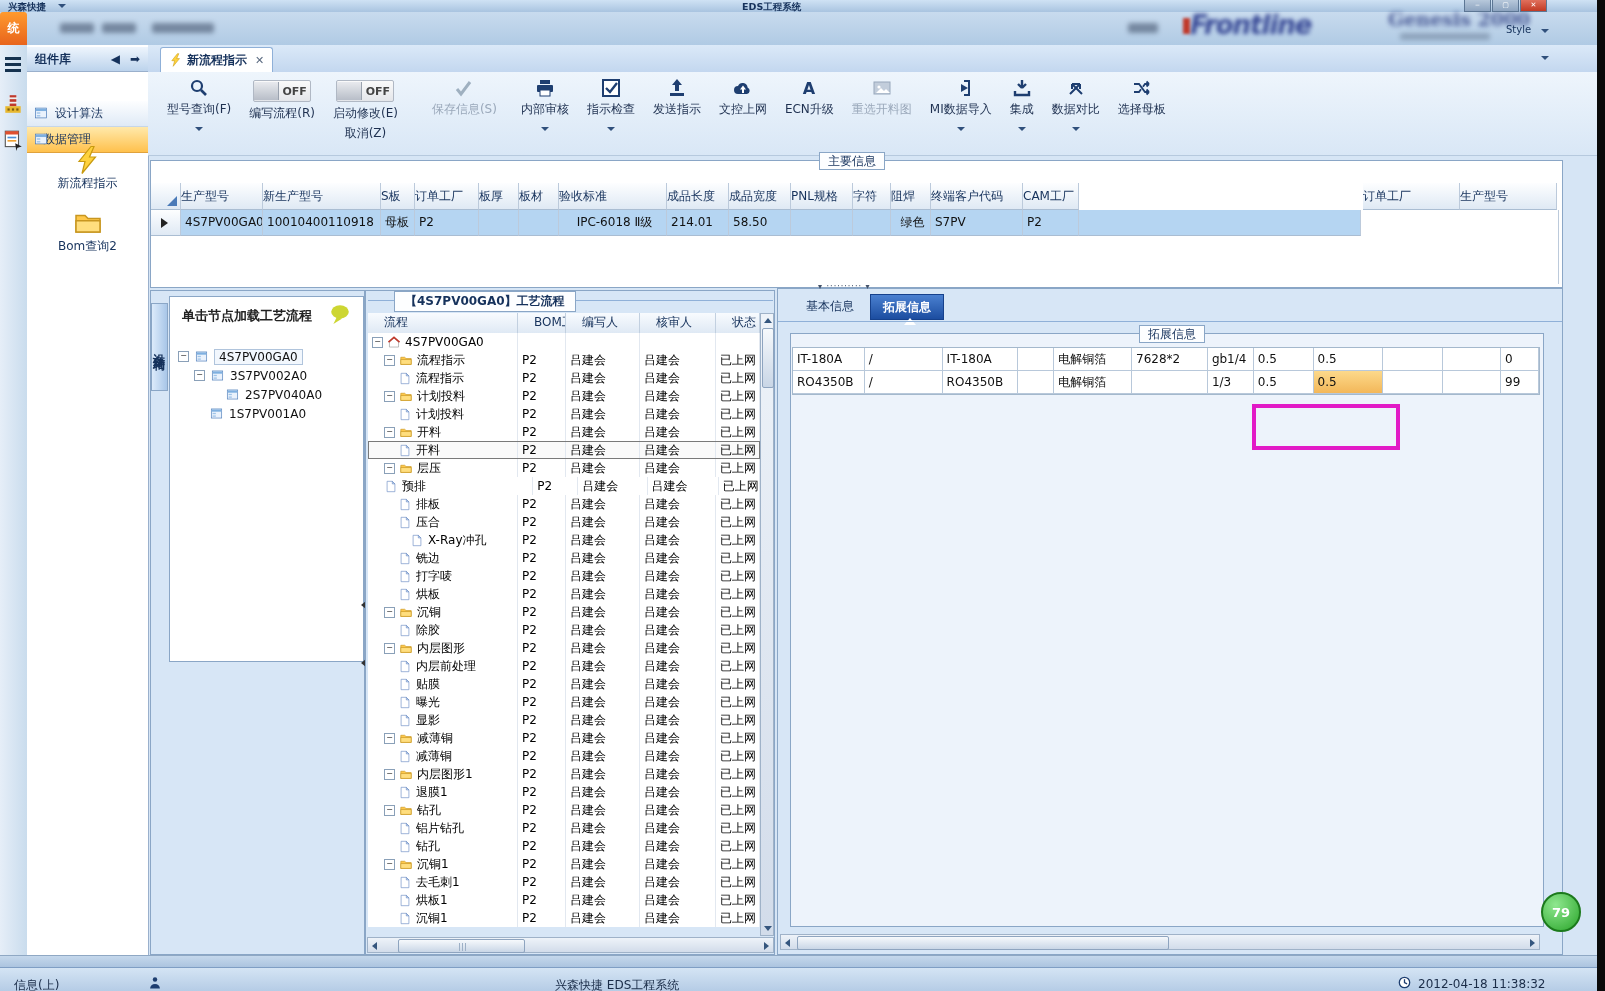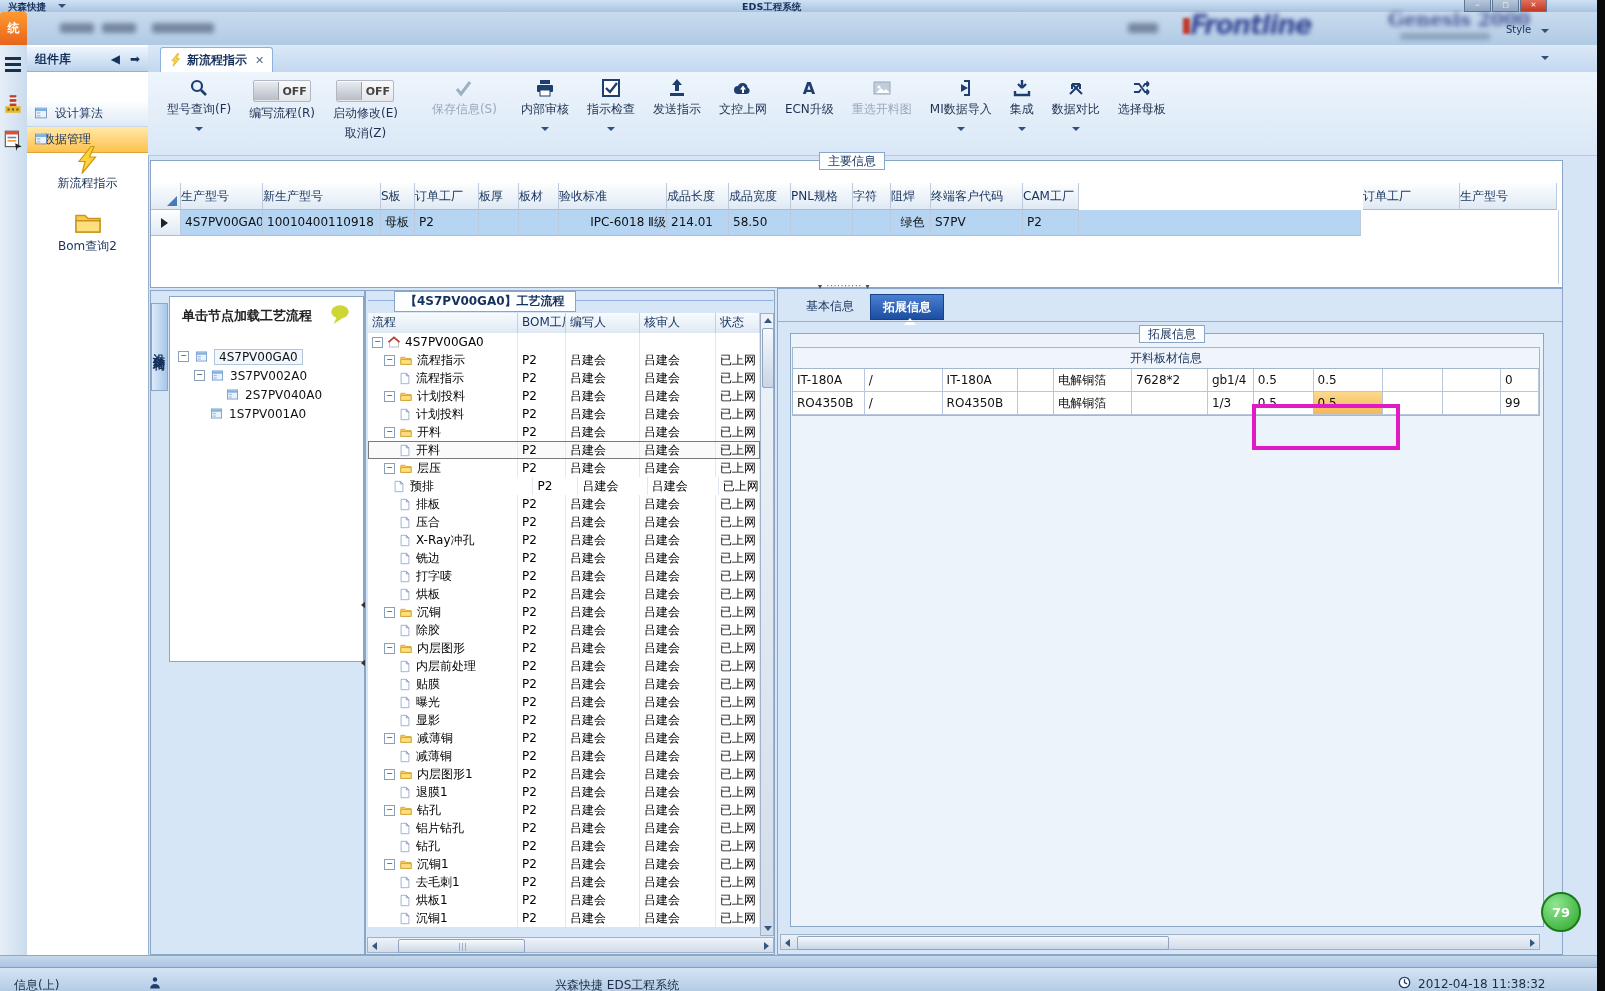--- a/index.html
+++ b/index.html
@@ -65,21 +65,21 @@
   #devbox{left:18px;top:5px;width:193px;height:364px;background:#fff;border:1px solid #8aa6c6;overflow:hidden;}
   #devhint{font-weight:bold;font-size:13px;color:#222;}
   .tnode{position:absolute;height:19px;display:flex;align-items:center;white-space:nowrap;}
   .tg{width:9px;height:9px;border:1px solid #8aa0b8;background:#fff;font-size:8px;line-height:7px;text-align:center;color:#333;margin-right:5px;}
   .tnode .ic{width:15px;height:13px;margin-right:5px;}
   .tnode.sel .nlbl{border:1px solid #b0c4dc;background:#f2f7fd;padding:0 4px;}
   
   #procpanel{left:365px;top:290px;width:410px;height:665px;}
   #proctitle{left:28px;top:0px;}
   #prochdr{left:2px;top:22px;width:392px;height:20px;display:flex;background:linear-gradient(#f8fbfe,#dfe9f4);border-bottom:1px solid #aabdd2;}
-  .pcol{box-sizing:border-box;border-right:1px solid #c2d0e0;overflow:hidden;white-space:nowrap;line-height:19px;color:#16325c;padding-left:4px;}
+  .pcol{box-sizing:border-box;border-right:1px solid #c2d0e0;overflow:hidden;white-space:nowrap;line-height:19px;color:#16325c;padding-left:16px;}
   #procrows{left:2px;top:42px;width:392px;background:#fff;}
   .prow{display:flex;height:18px;background:#fff;}
   .prow.sel{outline:1px solid #7a7a7a;outline-offset:-1px;background:#fafafa;}
   .pc{box-sizing:border-box;border-right:1px solid #e2e8f0;overflow:hidden;white-space:nowrap;line-height:18px;padding-left:4px;color:#000;}
   .pname{display:flex;align-items:center;padding-left:0;}
   .pname .ic{width:14px;height:13px;margin-right:4px;flex:none;}
   .pname .tg{flex:none;margin-right:4px;}
   
   .sb{background:linear-gradient(#eef3f9,#d2dcea);border:1px solid #9fb2c8;box-sizing:border-box;}
   .sbthumb{position:absolute;background:linear-gradient(#f6f9fc,#c9d6e6);border:1px solid #8ea4bf;border-radius:2px;}
@@ -364,21 +364,21 @@
         <div class="mth" style="height: 26px;">
           <div class="mcell marker" style="height: 26px;">
             <span class="tri-r"></span>
           </div>
           <div class="mcell mval" style="width: 82px;">4S7PV00GA0</div>
           <div class="mcell mval" style="width: 118px;">10010400110918</div>
           <div class="mcell mval" style="width: 34px;">母板</div>
           <div class="mcell mval" style="width: 64px;">P2</div>
           <div class="mcell mval" style="width: 40px;"></div>
           <div class="mcell mval" style="width: 40px;"></div>
-          <div class="mcell mval" style="width: 108px; text-align: right;">IPC-6018 Ⅱ级</div>
+          <div class="mcell mval" style="width: 108px; text-align: center;">IPC-6018 Ⅱ级</div>
           <div class="mcell mval" style="width: 62px;">214.01</div>
           <div class="mcell mval" style="width: 62px;">58.50</div>
           <div class="mcell mval" style="width: 62px;"></div>
           <div class="mcell mval" style="width: 38px;"></div>
           <div class="mcell mval" style="width: 40px; text-align: center;">绿色</div>
           <div class="mcell mval" style="width: 92px;">S7PV</div>
           <div class="mcell mval" style="width: 56px;">P2</div>
           <div class="mcell mval" style="width: 282px;"></div>
         </div>
       </div>
@@ -584,21 +584,21 @@
               </svg>
             </span>
             <span>层压</span>
           </div>
           <div class="pc" style="width: 48px;">P2</div>
           <div class="pc" style="width: 74px;">吕建会</div>
           <div class="pc" style="width: 76px;">吕建会</div>
           <div class="pc" style="width: 44px;">已上网</div>
         </div>
         <div class="prow">
-          <div class="pc pname" style="width: 176px; padding-left: 24px;">
+          <div class="pc pname" style="width: 176px; padding-left: 16px;">
             <span class="ic" style="width: 14px; height: 13px;">
               <svg viewBox="0 0 20 20">
                 <path d="M4 2h8l4 4v12H4z" fill="#fff" stroke="#6b8cc4"></path>
                 <path d="M12 2l4 4h-4z" fill="#cfe0f4" stroke="#6b8cc4"></path>
               </svg>
             </span>
             <span>预排</span>
           </div>
           <div class="pc" style="width: 48px;">P2</div>
           <div class="pc" style="width: 74px;">吕建会</div>
@@ -629,21 +629,21 @@
               </svg>
             </span>
             <span>压合</span>
           </div>
           <div class="pc" style="width: 48px;">P2</div>
           <div class="pc" style="width: 74px;">吕建会</div>
           <div class="pc" style="width: 76px;">吕建会</div>
           <div class="pc" style="width: 44px;">已上网</div>
         </div>
         <div class="prow">
-          <div class="pc pname" style="width: 150px; padding-left: 30px;">
+          <div class="pc pname" style="width: 150px; padding-left: 42px;">
             <span class="ic" style="width: 14px; height: 13px;">
               <svg viewBox="0 0 20 20">
                 <path d="M4 2h8l4 4v12H4z" fill="#fff" stroke="#6b8cc4"></path>
                 <path d="M12 2l4 4h-4z" fill="#cfe0f4" stroke="#6b8cc4"></path>
               </svg>
             </span>
             <span>X-Ray冲孔</span>
           </div>
           <div class="pc" style="width: 48px;">P2</div>
           <div class="pc" style="width: 74px;">吕建会</div>
@@ -993,21 +993,20 @@
     <div id="infotabs">
         <div class="itab" style="left: 16px;">基本信息</div>
         <div class="itab active" style="left: 92px;">拓展信息</div>
         <span class="notch" style="left: 126px; top: 29px;"></span>
       </div>
     <div style="position:absolute;left:0;top:32px;width:784px;height:1px;background:#8fb0d8;"></div>
     <div class="abs" id="infogrp">
       <div class="abs grplabel" style="left:348px;top:-9px;font-weight:normal;">拓展信息</div>
     </div>
     <div class="abs" id="mattab">
-      <div id="mattitle">开料板材信息</div>
       <div id="matrows">
           <div class="matrow" style="height: 23px;">
             <div class="matcell" style="width: 72px; line-height: 22px;">IT-180A</div>
             <div class="matcell" style="width: 78px; line-height: 22px;">/</div>
             <div class="matcell" style="width: 76px; line-height: 22px;">IT-180A</div>
             <div class="matcell" style="width: 36px; line-height: 22px;"></div>
             <div class="matcell" style="width: 78px; line-height: 22px;">电解铜箔</div>
             <div class="matcell" style="width: 76px; line-height: 22px;">7628*2</div>
             <div class="matcell" style="width: 46px; line-height: 22px;">gb1/4</div>
             <div class="matcell" style="width: 60px; line-height: 22px;">0.5</div>

